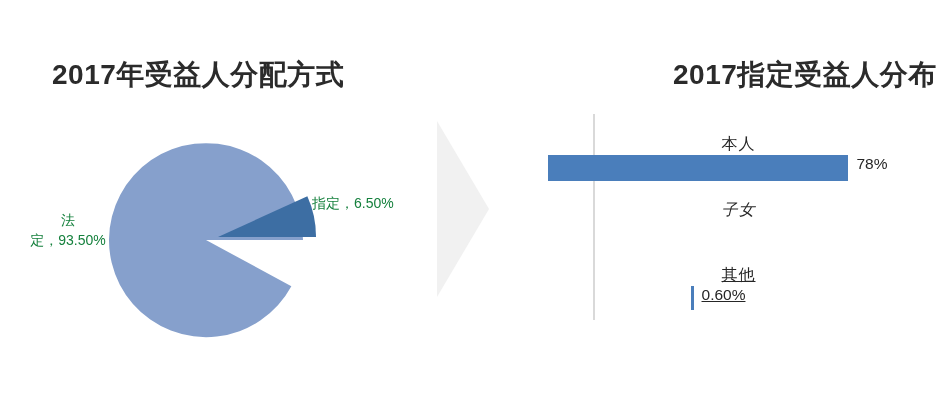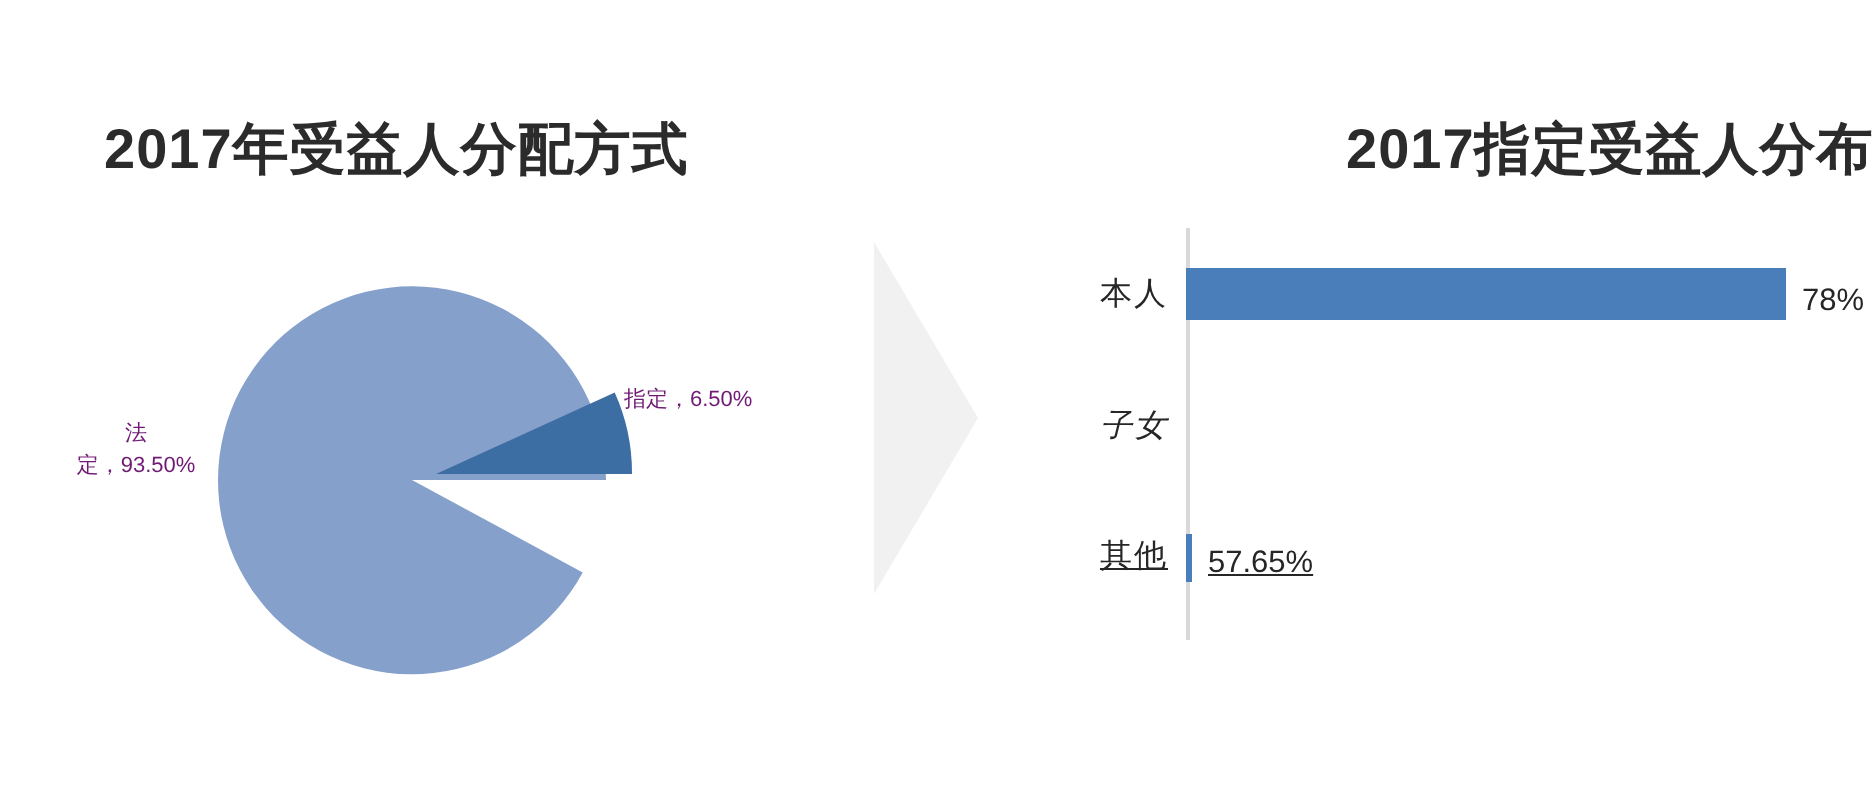--- a/index.html
+++ b/index.html
@@ -44,22 +44,22 @@
     width: 470px;
     height: 240px;
   }
   .pie-svg {
     position: absolute;
     left: 95px;
     top: 10px;
   }
   .pie-label {
     position: absolute;
-    font-size: 11px;
-    color: #701a75;
+    font-size: 14px;
+    color: #15803d;
     line-height: 1.45;
     white-space: pre-line;
   }
   #pie-label-legal {
     left: 18px;
     top: 100px;
     width: 100px;
     text-align: center;
   }
   #pie-label-designated {
@@ -93,40 +93,41 @@
     height: 206px;
     background: #d9d9d9;
   }
   .bar-row {
     position: absolute;
     left: 0;
     width: 436px;
     height: 26px;
     display: flex;
     align-items: center;
+    flex-direction: column;
   }
   #bar-row-0 { top: 22px; }
   #bar-row-1 { top: 88px; font-style: italic; }
   #bar-row-2 { top: 153px; text-decoration: underline; }
 
   .bar-cat {
     width: 84px;
     text-align: right;
     font-size: 16px;
     color: #262626;
     padding-right: 9px;
     flex: none;
     letter-spacing: 1px;
   }
   .bar-track {
     position: relative;
     height: 26px;
     flex: 1;
     display: flex;
-    align-items: flex-end;
+    align-items: flex-start;
   }
   .bar-fill {
     height: 26px;
     background: #4a7ebb;
     flex: none;
   }
   .bar-value {
     font-size: 15.5px;
     color: #262626;
     padding-left: 8px;
@@ -181,18 +182,18 @@
     </div>
 
     <div class="bar-row" id="bar-row-1">
       <div class="bar-cat">子女</div>
     </div>
 
     <div class="bar-row" id="bar-row-2">
       <div class="bar-cat">其他</div>
       <div class="bar-track">
         <div class="bar-fill" id="fill-2" style="width: 3px; background: rgb(74, 126, 187);"></div>
-        <div class="bar-value">57.65%</div>
+        <div class="bar-value">0.60%</div>
       </div>
     </div>
 
   </div>
 </div>
 
 </body></html>

